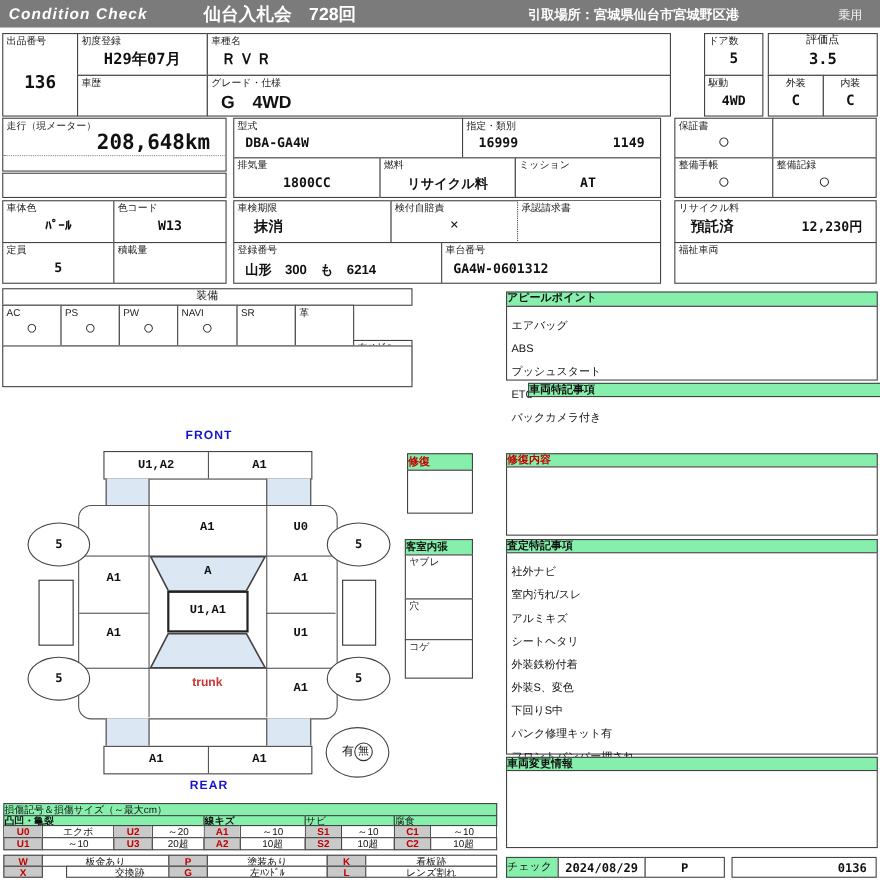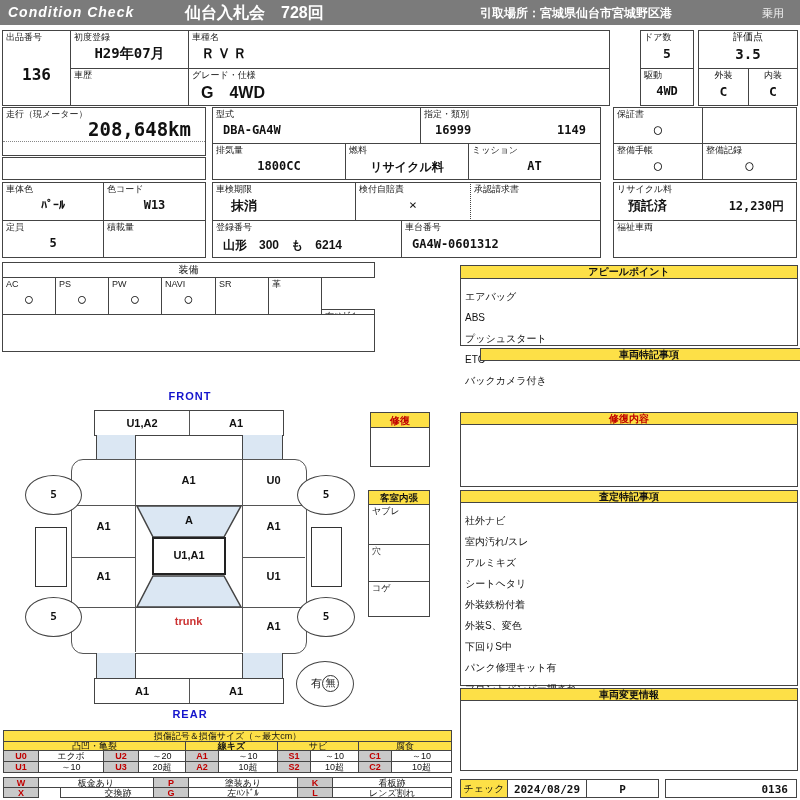--- a/index.html
+++ b/index.html
@@ -7,27 +7,27 @@
     position:relative;width:800px;height:800px;background:#fff;
     font-family:"Liberation Sans","DejaVu Sans",sans-serif;color:#111;
     overflow:hidden;border-bottom:3px solid #555;
   }
   .abs{position:absolute;}
   .cell{position:absolute;border:1px solid #444;background:#fff;box-sizing:border-box;}
   .lbl{position:absolute;top:1px;left:3px;font-size:9px;color:#222;white-space:nowrap;line-height:10px;}
   .lblc{position:absolute;top:1px;left:0;right:0;text-align:center;font-size:9px;white-space:nowrap;line-height:10px;}
   .val{position:absolute;left:0;right:0;text-align:center;font-weight:bold;font-family:"DejaVu Sans Mono","Liberation Mono",monospace;white-space:nowrap;}
   .valj{position:absolute;font-weight:bold;white-space:nowrap;}
-  .hdr{position:absolute;border:1px solid #444;background:#fde047;text-align:center;font-weight:bold;box-sizing:border-box;font-size:10px;line-height:12px;white-space:nowrap;overflow:hidden;}
+  .hdr{position:absolute;border:1px solid #444;background:#86efac;text-align:left;font-weight:bold;box-sizing:border-box;font-size:10px;line-height:12px;white-space:nowrap;overflow:hidden;}
   .secbox{position:absolute;border:1px solid #444;background:#fff;box-sizing:border-box;font-size:10px;line-height:10.5px;padding:2px 4px;white-space:pre-line;}
   .dline{position:absolute;background:#555;}
   .oval{position:absolute;border:1.5px solid #444;border-radius:50%;background:#fff;box-sizing:border-box;text-align:center;font-weight:bold;font-family:"DejaVu Sans Mono",monospace;}
   .glasspatch{position:absolute;background:#dbe7f3;border-left:1px solid #444;border-right:1px solid #444;box-sizing:border-box;}
   .diag-lab{position:absolute;text-align:center;font-weight:bold;font-size:11px;color:#1414cc;letter-spacing:1px;}
-  .panel{position:absolute;text-align:center;font-weight:bold;font-family:Liberation Sans, sans-serif;font-size:11px;white-space:nowrap;}
+  .panel{position:absolute;text-align:center;font-weight:bold;font-family:Liberation Mono, monospace;font-size:11px;white-space:nowrap;}
   .lgc{position:absolute;border:1px solid #444;background:#c9c9c9;color:#c00000;font-weight:bold;font-size:9px;text-align:center;line-height:11px;box-sizing:border-box;}
   .lgd{position:absolute;border:1px solid #444;background:#fff;font-size:9px;text-align:center;line-height:11px;box-sizing:border-box;white-space:nowrap;overflow:hidden;}
   .dot-b{border-bottom-style:dotted !important;}
 </style>
 </head>
 <body>
 
 <div id="sheet">
 
   <div class="abs" style="left:0;top:0;width:800px;height:25px;background:#7b7b7b;color:#fff;">
@@ -316,21 +316,21 @@
   <div class="cell" style="left:368px;top:544px;width:62px;height:38px;">
     <span class="lbl">穴</span>
   </div>
   <div class="cell" style="left:368px;top:581px;width:62px;height:36px;">
     <span class="lbl">コゲ</span>
   </div>
 
   <div class="hdr" style="left:3px;top:730px;width:449px;height:12px;font-size:9px;line-height:11px;font-weight:normal;">
     <span>損傷記号＆損傷サイズ（～最大cm）</span>
   </div>
-  <div class="hdr" style="left:3px;top:741px;width:183px;height:10px;font-size:9px;line-height:9px;font-weight:normal;"><span>凸凹・亀裂</span></div>
+  <div class="hdr" style="left:3px;top:741px;width:183px;height:10px;font-size:9px;line-height:9px;font-weight:bold;"><span>凸凹・亀裂</span></div>
   <div class="hdr" style="left:185px;top:741px;width:93px;height:10px;font-size:9px;line-height:9px;font-weight:bold;"><span>線キズ</span></div>
   <div class="hdr" style="left:277px;top:741px;width:82px;height:10px;font-size:9px;line-height:9px;font-weight:normal;"><span>サビ</span></div>
   <div class="hdr" style="left:358px;top:741px;width:94px;height:10px;font-size:9px;line-height:9px;font-weight:normal;"><span>腐食</span></div>
 
   <div class="lgc dot-b" style="left:3px;top:750px;width:36px;height:12px;"><span>U0</span></div>
   <div class="lgd dot-b" style="left:38px;top:750px;width:66px;height:12px;"><span>エクボ</span></div>
   <div class="lgc dot-b" style="left:103px;top:750px;width:36px;height:12px;"><span>U2</span></div>
   <div class="lgd dot-b" style="left:138px;top:750px;width:48px;height:12px;"><span>～20</span></div>
   <div class="lgc dot-b" style="left:185px;top:750px;width:34px;height:12px;"><span>A1</span></div>
   <div class="lgd dot-b" style="left:218px;top:750px;width:60px;height:12px;"><span>～10</span></div>

